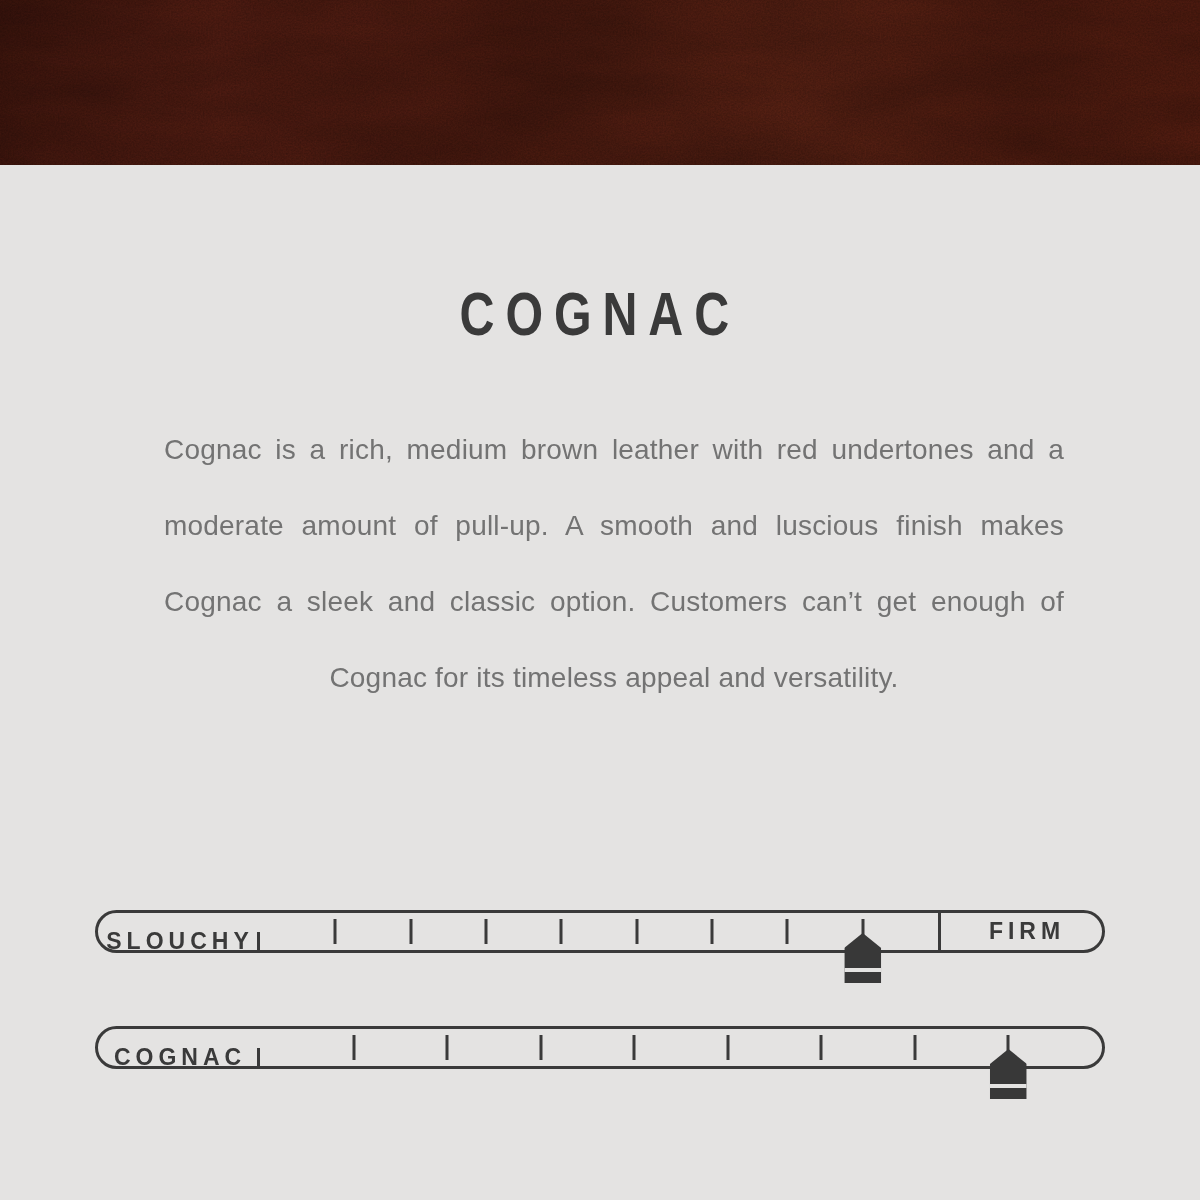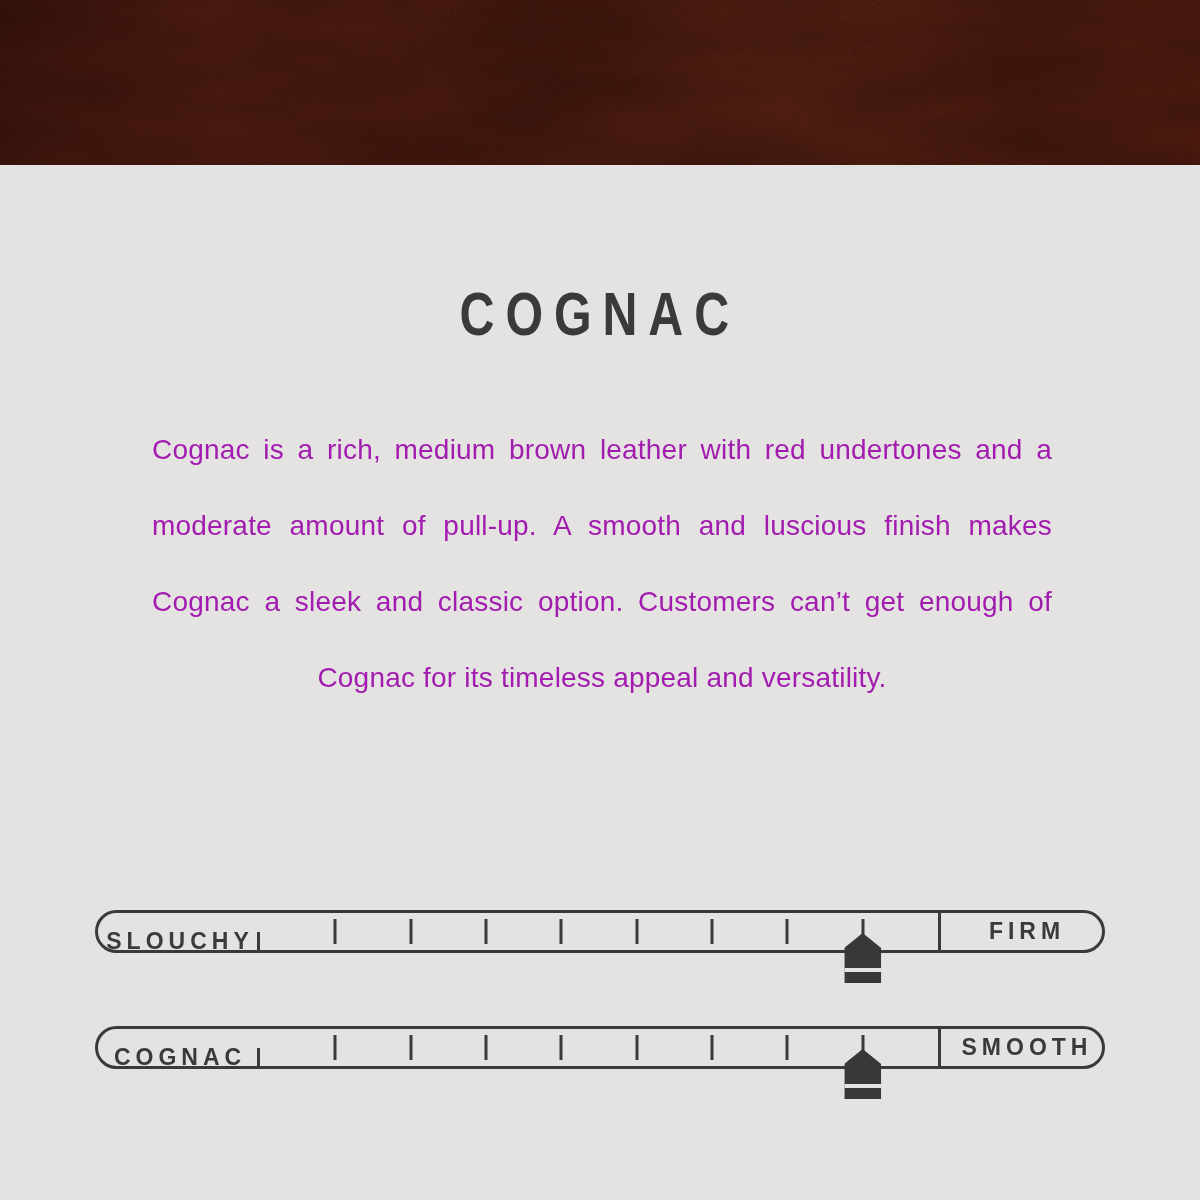--- a/index.html
+++ b/index.html
@@ -26,24 +26,24 @@
   
   .title-row{position:absolute;top:278px;left:0;width:1200px;display:flex;justify-content:center;}
   .title{
     font-size:62px;font-weight:700;letter-spacing:14px;
     transform:scaleX(0.78);transform-origin:center;
     color:var(--ink);white-space:nowrap;
   }
 
   
   .description{
-    position:absolute;top:412px;left:152px;width:900px;
+    position:absolute;top:412px;left:164px;width:900px;
     font-size:28px;line-height:76px;letter-spacing:0.2px;
     text-align:justify;text-align-last:center;
-    color:#a21caf;
+    color:#737373;
   }
 
   
   .scale{
     position:absolute;left:95px;width:1010px;height:43px;
     border:3px solid var(--ink);border-radius:22px;
     display:flex;align-items:stretch;
   }
   .scale.first{top:910px;}
   .scale.second{top:1026px;}
@@ -130,16 +130,15 @@
         <div class="tick" style="left: 11.1111%;"></div>
         <div class="tick" style="left: 22.2222%;"></div>
         <div class="tick" style="left: 33.3333%;"></div>
         <div class="tick" style="left: 44.4444%;"></div>
         <div class="tick" style="left: 55.5556%;"></div>
         <div class="tick" style="left: 66.6667%;"></div>
         <div class="tick" style="left: 77.7778%;"></div>
         <div class="tick" style="left: 88.8889%;"></div>
         <div class="marker" style="left: 88.8889%;"></div>
       </div>
-    <div class="scale-end right">SMOOTH</div>
   </div>
 
 </div>
 
 </body></html>

